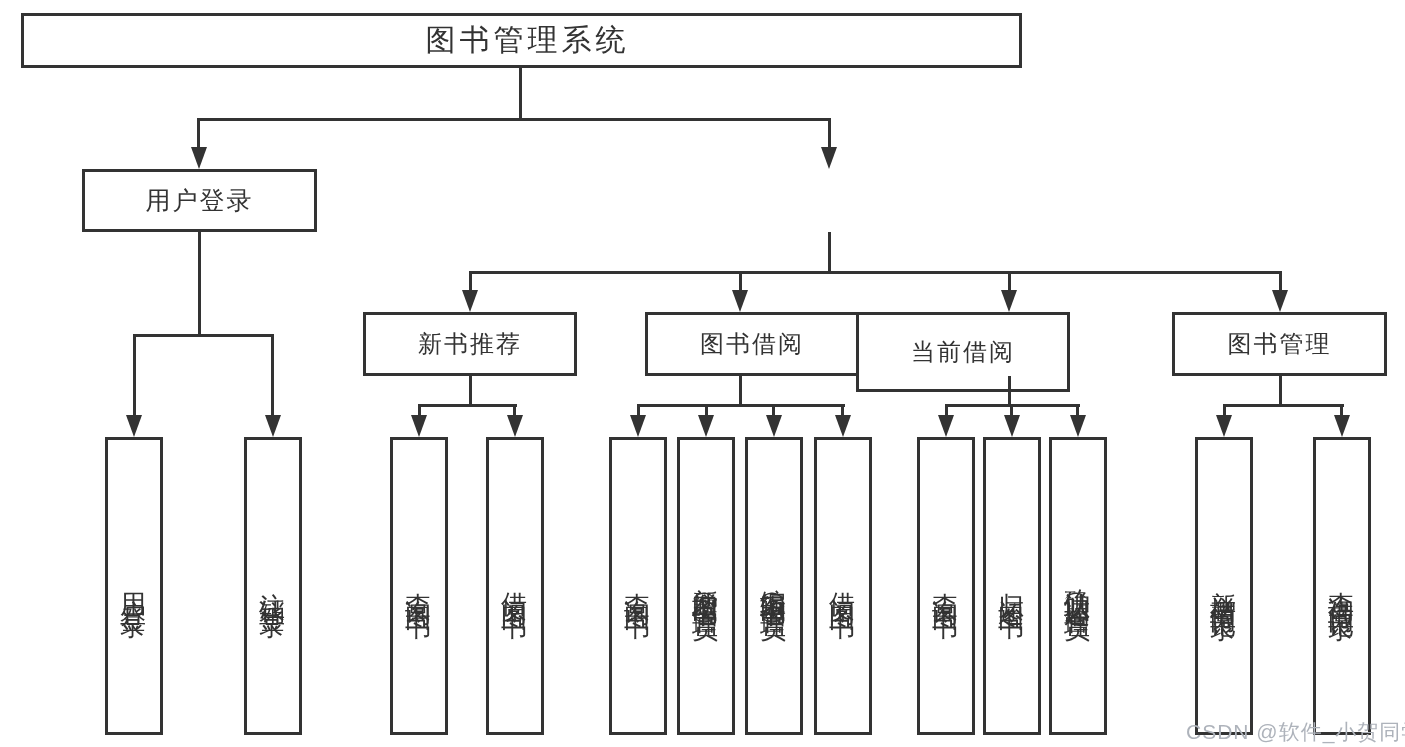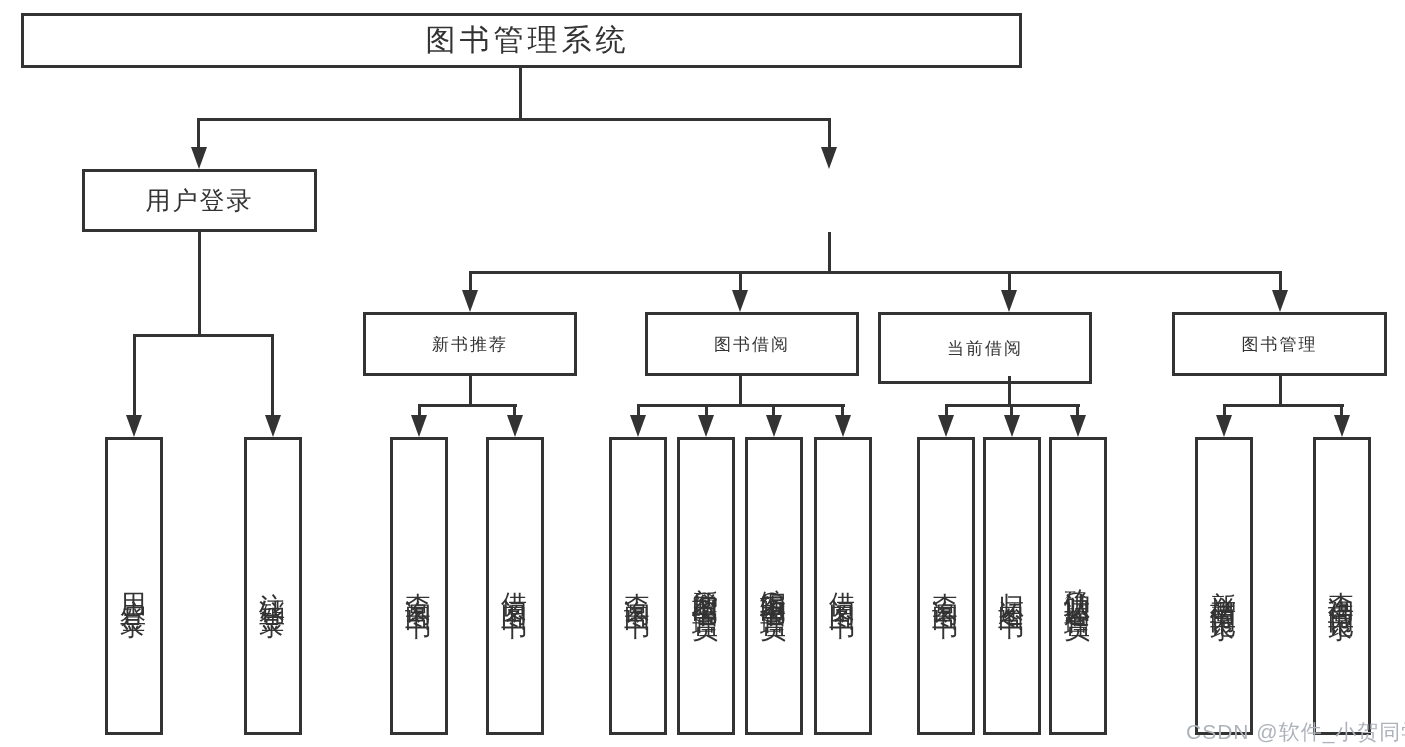--- a/index.html
+++ b/index.html
@@ -24,21 +24,21 @@
   .box {
     position: absolute;
     border: 3px solid var(--line);
     background: var(--background);
     color: var(--text);
     display: flex;
     align-items: center;
     justify-content: center;
     text-align: center;
   }
-  .hbox { font-size: 17px; letter-spacing: 2px; white-space: nowrap; }
+  .hbox { font-size: 24px; letter-spacing: 2px; white-space: nowrap; }
   .hbox.title { font-size: 30px; letter-spacing: 4px; }
   .hbox.lv2 { font-size: 25px; }
 
   .vbox {
     writing-mode: vertical-rl;
     font-size: 26px;
     letter-spacing: 7px;
     top: 437px;
     width: 58px;
     height: 298px;
@@ -100,21 +100,21 @@
   <div class="arrow" style="left:462px; top:290px;"></div>
   <div class="line vline" style="left:739px; top:271px; height:24px;"></div>
   <div class="arrow" style="left:732px; top:290px;"></div>
   <div class="line vline" style="left:1008px; top:271px; height:24px;"></div>
   <div class="arrow" style="left:1001px; top:290px;"></div>
   <div class="line vline" style="left:1279px; top:271px; height:24px;"></div>
   <div class="arrow" style="left:1272px; top:290px;"></div>
 
   <div class="box hbox" style="left:363px; top:312px; width:214px; height:64px;">新书推荐</div>
   <div class="box hbox" style="left:633px; top:312px; width:214px; height:64px;margin-left:12px;">图书借阅</div>
-  <div class="box hbox" style="left:878px; top:312px; width:214px; height:72px;">当前借阅</div>
+  <div class="box hbox" style="left:856px; top:312px; width:214px; height:80px;">当前借阅</div>
   <div class="box hbox" style="left:1172px; top:312px; width:215px; height:64px;">图书管理</div>
 
   <div class="line vline" style="left:469px; top:376px; height:31px;"></div>
   <div class="line hline" style="left:418px; top:404px; width:99px;"></div>
   <div class="line vline" style="left:418px; top:404px; height:14px;"></div>
   <div class="arrow" style="left:411px; top:415px;"></div>
   <div class="line vline" style="left:513px; top:404px; height:14px;"></div>
   <div class="arrow" style="left:507px; top:415px;"></div>
 
   <div class="line vline" style="left:739px; top:376px; height:31px;"></div>

